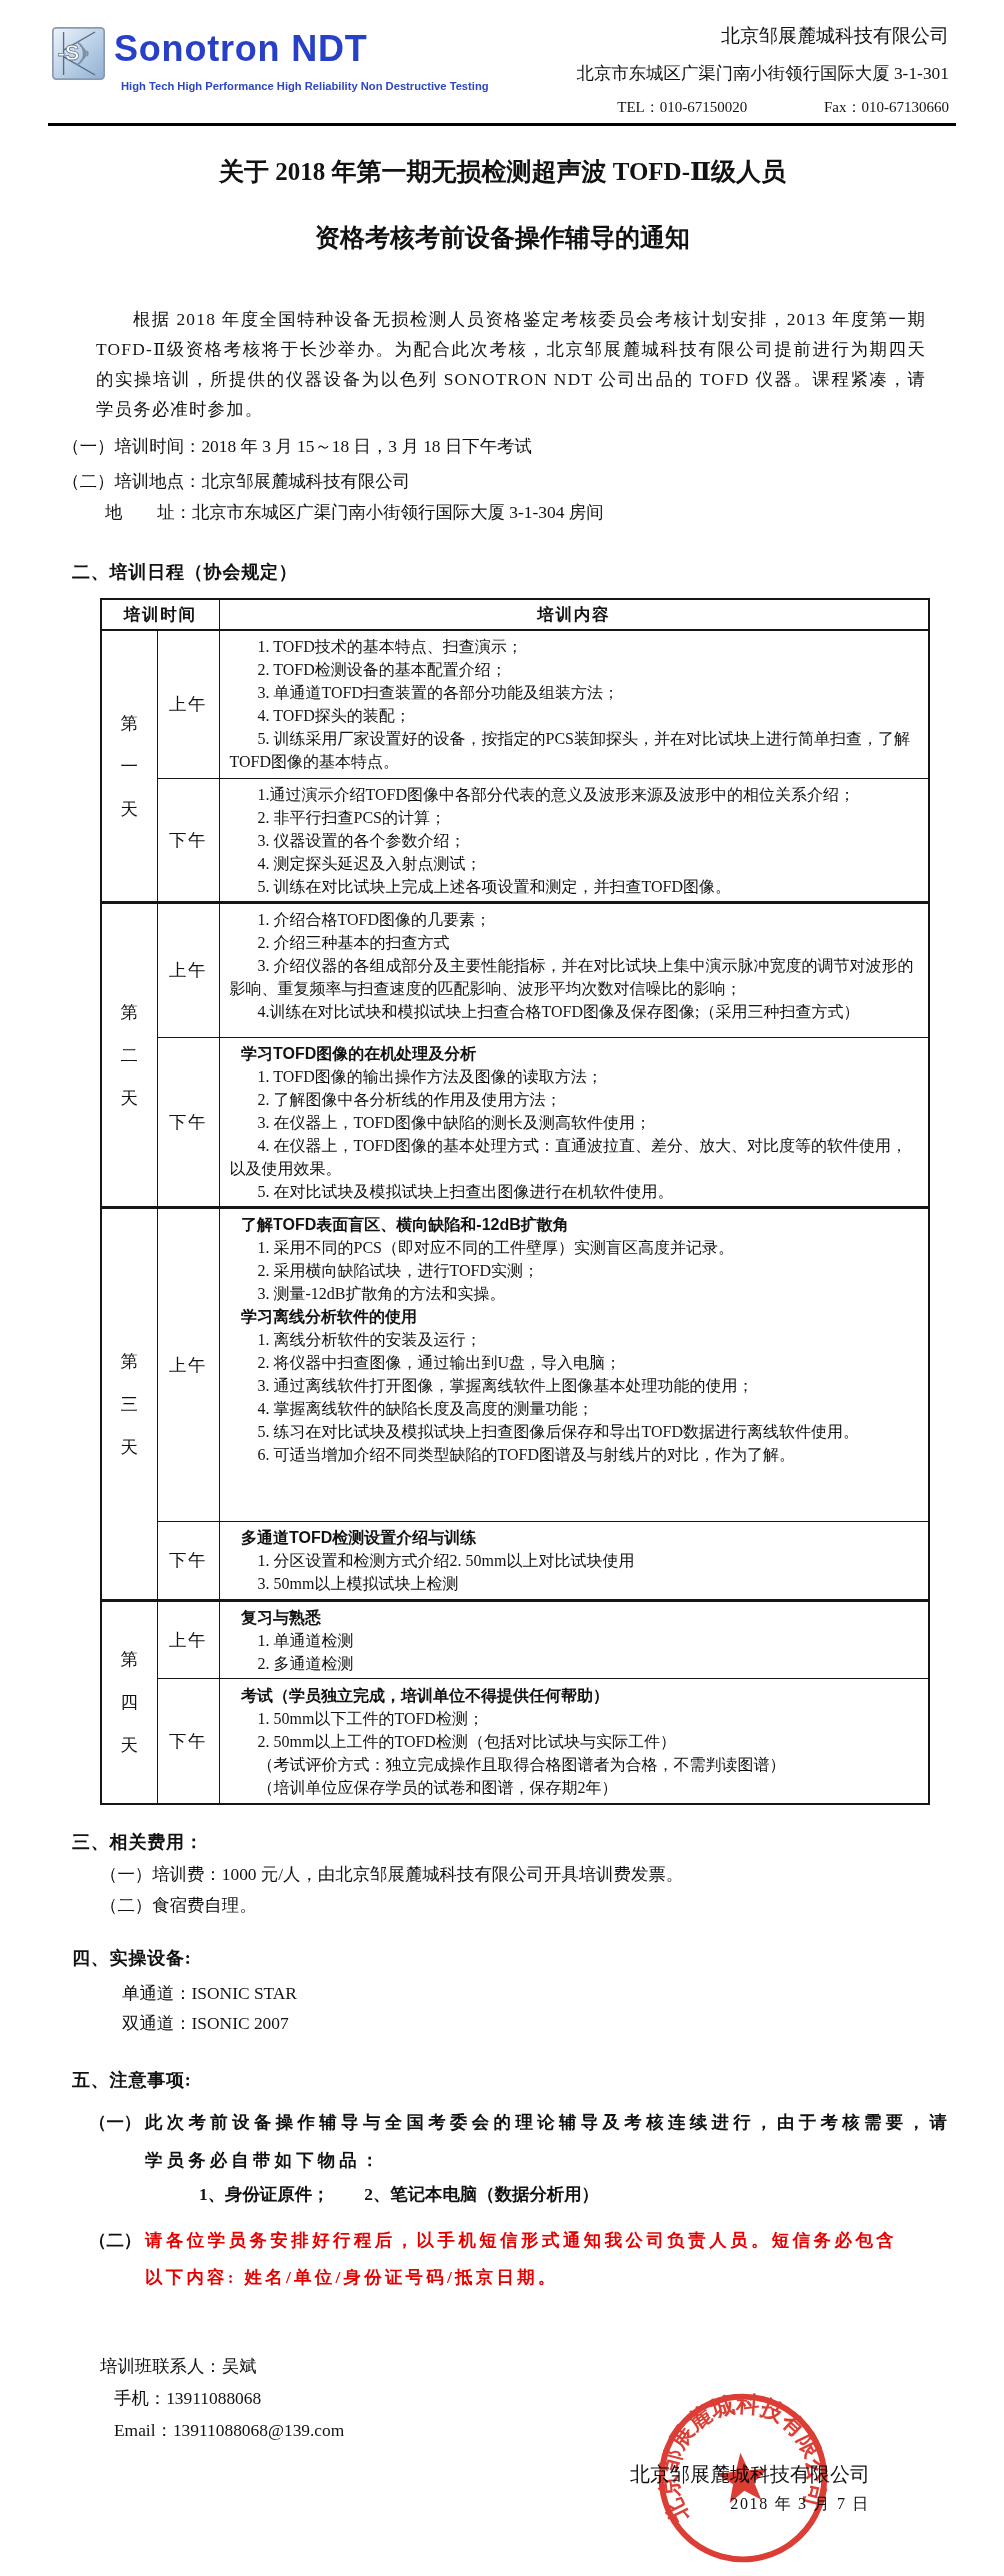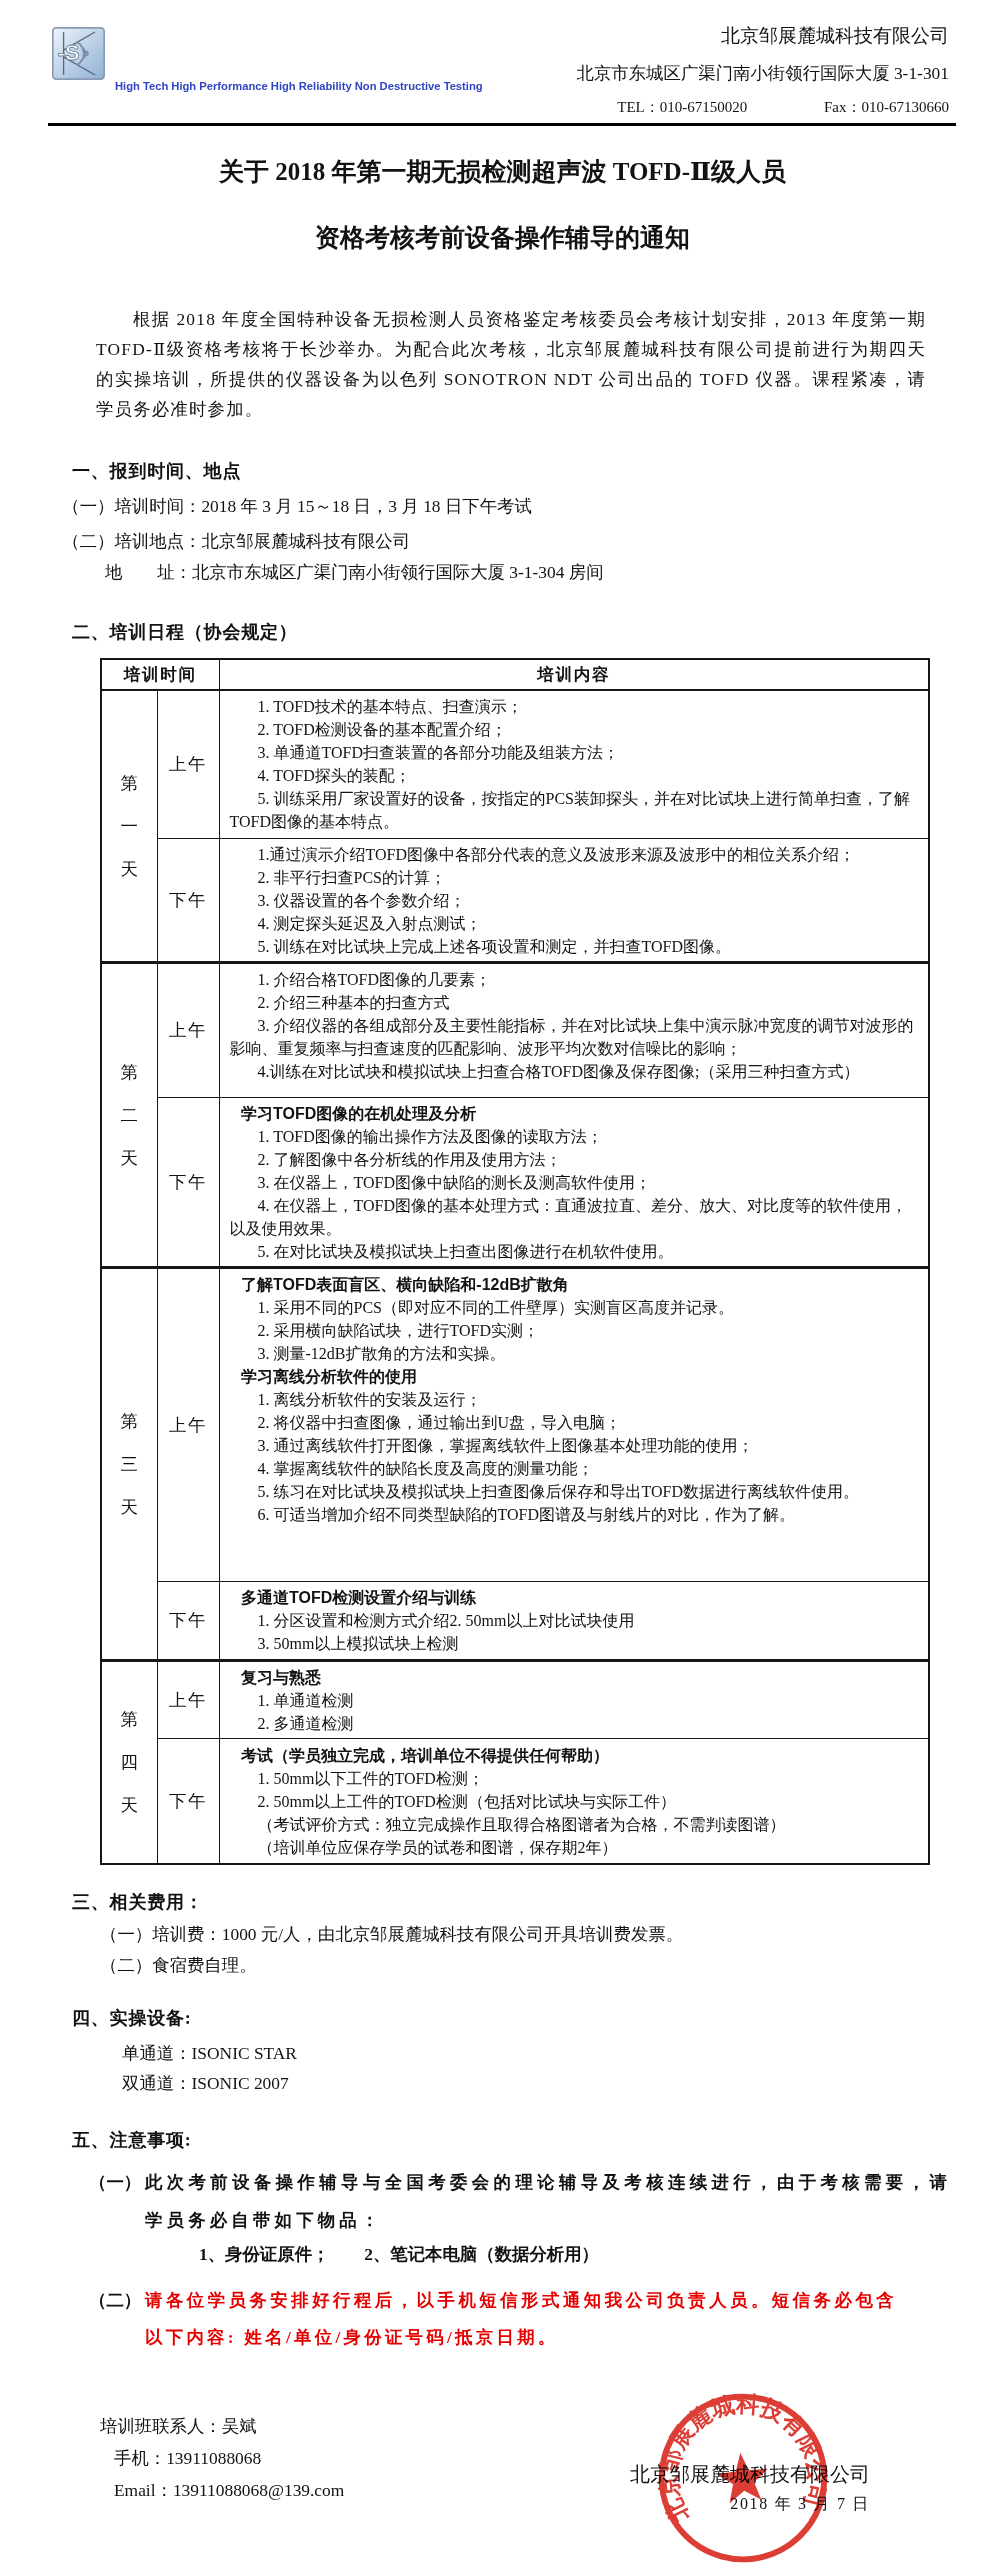--- a/index.html
+++ b/index.html
@@ -3,21 +3,21 @@
 <meta charset="utf-8">
 <style>
   html,body{margin:0;padding:0;background:#e8e8e8;}
   .page{position:relative;width:1004px;height:2576px;margin:0 auto;background:#ffffff;
         font-family:"Liberation Serif","DejaVu Serif",serif;color:#121212;overflow:hidden;}
 
   
   .logo-icon{position:absolute;left:52px;top:27px;}
   .brand{position:absolute;left:114px;top:28px;font-family:"Liberation Sans","DejaVu Sans",sans-serif;
          font-weight:bold;font-size:36px;color:#2840c8;letter-spacing:0.8px;}
-  .tagline{position:absolute;left:115px;top:80px;font-family:"Liberation Sans","DejaVu Sans",sans-serif;
+  .tagline{position:absolute;left:121px;top:80px;font-family:"Liberation Sans","DejaVu Sans",sans-serif;
          font-weight:bold;font-size:11.2px;color:#2f45c5;}
   .hdr-right{position:absolute;right:55px;top:23px;text-align:right;}
   .hdr-company{font-size:19px;margin:0 0 11.6px 0;}
   .hdr-address{font-size:17.4px;margin:0 0 13.3px 0;}
   .hdr-telfax{font-size:15px;}
   .hdr-fax{display:inline-block;margin-left:73px;}
   .divider{position:absolute;left:48px;top:123px;width:908px;height:2.5px;background:#000;}
 
   
   .content{position:absolute;left:54px;top:133px;width:897px;}
@@ -74,40 +74,40 @@
             <stop offset="0.55" stop-color="#b9cfe6"></stop>
             <stop offset="1" stop-color="#8fb0d2"></stop>
         </linearGradient>
       </defs>
       <rect x="1" y="1" width="62" height="62" rx="4" fill="url(#lg)" stroke="#8a9ab0" stroke-width="2"></rect>
       <path d="M52 6 L14 28 M52 58 L14 36 M14 6 L14 58" stroke="#5a6a80" stroke-width="1.6" fill="none"></path>
       <text x="7" y="40" font-family="Liberation Sans, sans-serif" font-size="26" font-weight="bold" fill="#ffffff" stroke="#6b7c92" stroke-width="1">-S</text>
       <path d="M30 18 A16 16 0 0 1 30 46 M34 22 A12 12 0 0 1 34 42 M38 26 A8 8 0 0 1 38 38 M42 29 A4.5 4.5 0 0 1 42 35" stroke="#7d8ea6" stroke-width="2" fill="none"></path>
     </svg>
   </span>
+  <div class="brand">Sonotron NDT</div>
   <div class="tagline">High Tech High Performance High Reliability Non Destructive Testing</div>
 
   <div class="hdr-right">
     <div class="hdr-company">北京邹展麓城科技有限公司</div>
     <div class="hdr-address">北京市东城区广渠门南小街领行国际大厦 3-1-301</div>
     <div class="hdr-telfax">
       <span>TEL：010-67150020</span>
       <span class="hdr-fax">Fax：010-67130660</span>
     </div>
   </div>
   <div class="divider"></div>
 
   <div class="content">
 
     <div class="t1">关于 2018 年第一期无损检测超声波 TOFD-Ⅱ级人员</div>
     <div class="t2">资格考核考前设备操作辅导的通知</div>
 
     <p class="intro">根据 2018 年度全国特种设备无损检测人员资格鉴定考核委员会考核计划安排，2013 年度第一期 TOFD-Ⅱ级资格考核将于长沙举办。为配合此次考核，北京邹展麓城科技有限公司提前进行为期四天的实操培训，所提供的仪器设备为以色列 SONOTRON NDT 公司出品的 TOFD 仪器。课程紧凑，请学员务必准时参加。</p>
 
-    <div class="s-heading">一、报到时间、地点</div>
     <div class="s1-item">（一）培训时间：2018 年 3 月 15～18 日，3 月 18 日下午考试</div>
     <div class="s1-item">（二）培训地点：北京邹展麓城科技有限公司</div>
     <div class="addr-line">地　　址：北京市东城区广渠门南小街领行国际大厦 3-1-304 房间</div>
 
     <div class="s-heading">二、培训日程（协会规定）</div>
 
     <table class="sched">
       <colgroup>
           <col style="width:56px">
           <col style="width:62px">

